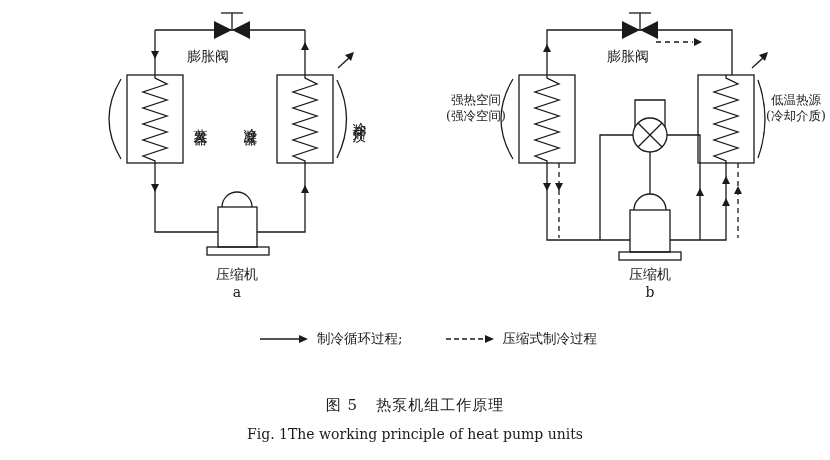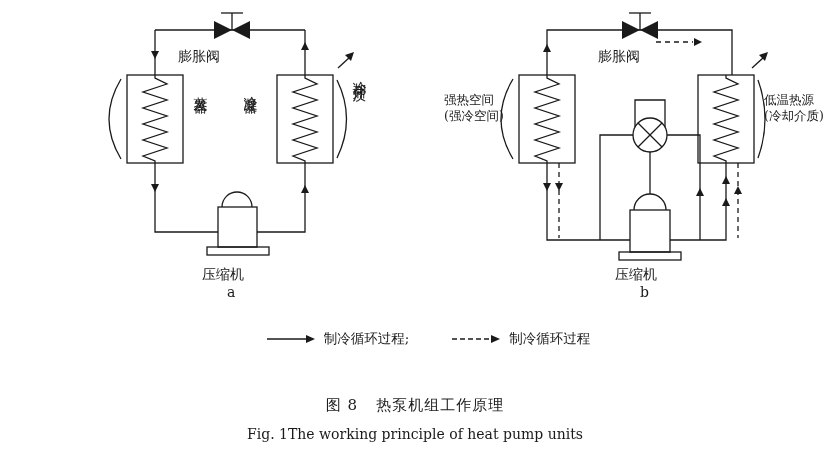--- a/index.html
+++ b/index.html
@@ -4,21 +4,21 @@
 <style>
   html,body{margin:0;padding:0;background:#ffffff;}
   #figure-root{
     position:relative;width:830px;height:460px;background:#ffffff;
     font-family:"DejaVu Serif","Liberation Serif",serif;color:#1a1a1a;overflow:hidden;
   }
   #diagram-svg{position:absolute;left:0;top:0;}
   #diagram-svg .ln{stroke:#1a1a1a;fill:none;stroke-width:1.3;}
   #diagram-svg .dash{stroke-dasharray:5 4;}
   #diagram-svg .fl{fill:#1a1a1a;stroke:none;}
-  .lbl{position:absolute;font-size:14px;line-height:1.15;text-align:left;white-space:nowrap;}
+  .lbl{position:absolute;font-size:14px;line-height:1.15;text-align:center;white-space:nowrap;}
   .vert{writing-mode:vertical-rl;text-orientation:upright;letter-spacing:2px;white-space:normal;}
   .two-line{font-size:12.5px;white-space:normal;line-height:1.3;}
   .sub{font-size:14px;}
   .legend-row{position:absolute;left:0;width:830px;display:flex;justify-content:center;align-items:center;gap:8px;font-size:13.5px;padding-left:13px;}
   .legend-row .gap{width:26px;}
   .cap-row{position:absolute;left:0;width:830px;display:flex;justify-content:center;align-items:baseline;}
   #caption-cn{top:396px;font-size:15px;letter-spacing:1px;gap:18px;}
   #caption-en{top:426px;font-size:14px;}
 </style>
 </head>
@@ -161,27 +161,27 @@
     <svg width="50" height="12">
       <line x1="1" y1="6" x2="40" y2="6" stroke="#1a1a1a" stroke-width="1.4"></line>
       <polygon points="40,2 40,10 49,6" fill="#1a1a1a"></polygon>
     </svg>
     <span>制冷循环过程;</span>
     <span class="gap"></span>
     <svg width="50" height="12">
       <line x1="1" y1="6" x2="40" y2="6" stroke="#1a1a1a" stroke-width="1.4" stroke-dasharray="5 3"></line>
       <polygon points="40,2 40,10 49,6" fill="#1a1a1a"></polygon>
     </svg>
-    <span>制冷循环过程</span>
+    <span>压缩式制冷过程</span>
   </div>
   <div class="legend-row" style="top:354px;gap:30px;">
   </div>
 
   <div class="cap-row" id="caption-cn">
-    <span>图 8</span>
+    <span>图 5</span>
     <span>热泵机组工作原理</span>
   </div>
   <div class="cap-row" id="caption-en">
     <span>Fig. 1</span>
     <span>The working principle of heat pump units</span>
   </div>
 
 </div>
 
 </body></html>

